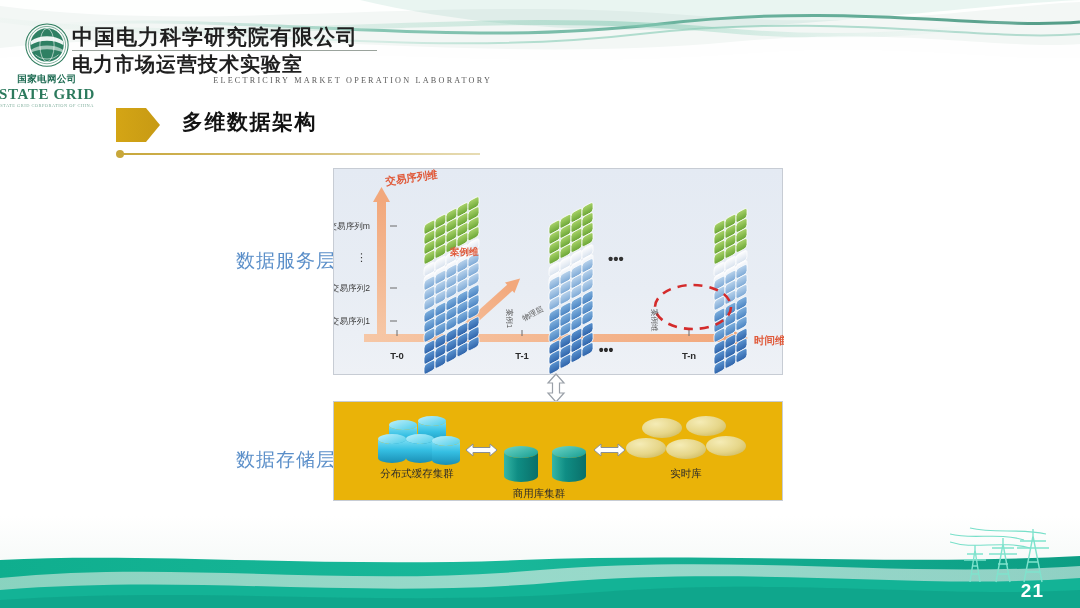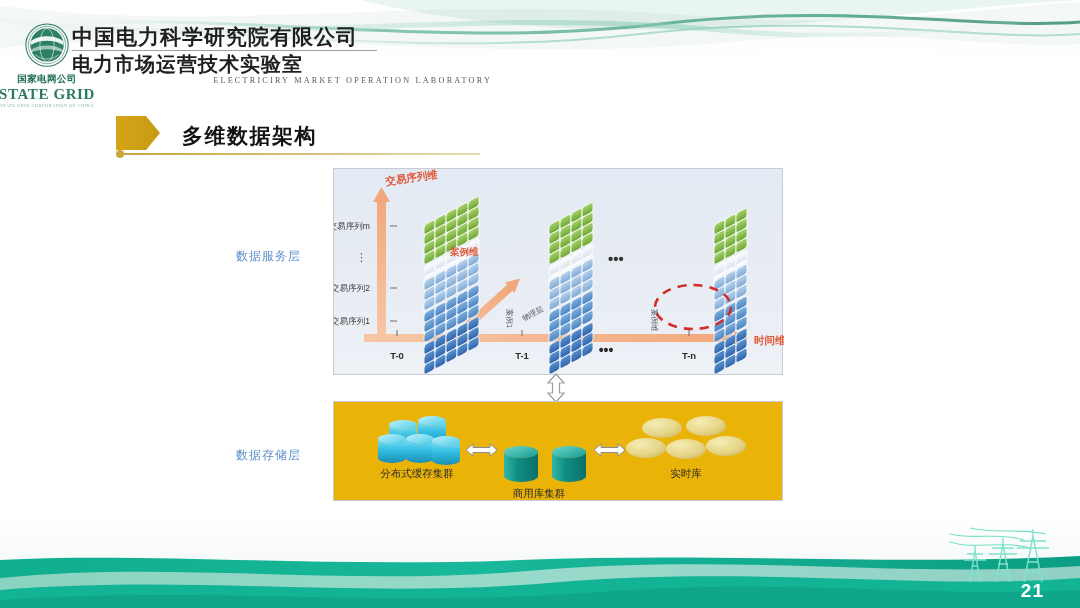--- a/index.html
+++ b/index.html
@@ -71,39 +71,39 @@
   }
 
   .slide-topic{
     position:absolute; right:32px; top:24px;
     font-size:28px; font-weight:bold; color:#2b3f3a; letter-spacing:3px;
     white-space:nowrap;
   }
 
   
   .section{ position:absolute; left:116px; top:108px; width:870px; }
-  .section-row{ display:flex; align-items:flex-end; height:42px; }
+  .section-row{ display:flex; align-items:flex-start; height:42px; }
   .pent{ width:44px; height:34px; flex:none; }
   .section-title{
     font-size:21px; font-weight:bold; color:#131313; letter-spacing:1.5px;
     margin-left:22px; white-space:nowrap;
   }
   .section-rule{
     position:relative; margin-top:3px; margin-left:4px;
     width:360px; height:2px;
     background:linear-gradient(90deg,#c8a73a 0%,#d9c583 60%,#e7dcb4 100%);
   }
   .section-rule::before{
     content:""; position:absolute; left:-4px; top:-3px;
     width:8px; height:8px; border-radius:50%; background:#c8a73a;
   }
 
   
   .layer-label{
-    position:absolute; font-size:12px; color:#5b8fc9; letter-spacing:1px;
+    position:absolute; font-size:19px; color:#5b8fc9; letter-spacing:1px;
     white-space:nowrap;
   }
   #lbl-service{ left:236px; top:248px; }
   #lbl-storage{ left:236px; top:447px; }
 
   
   .panel{
     position:absolute; border:1px solid #c7ccd4;
   }
   #panel-service{

